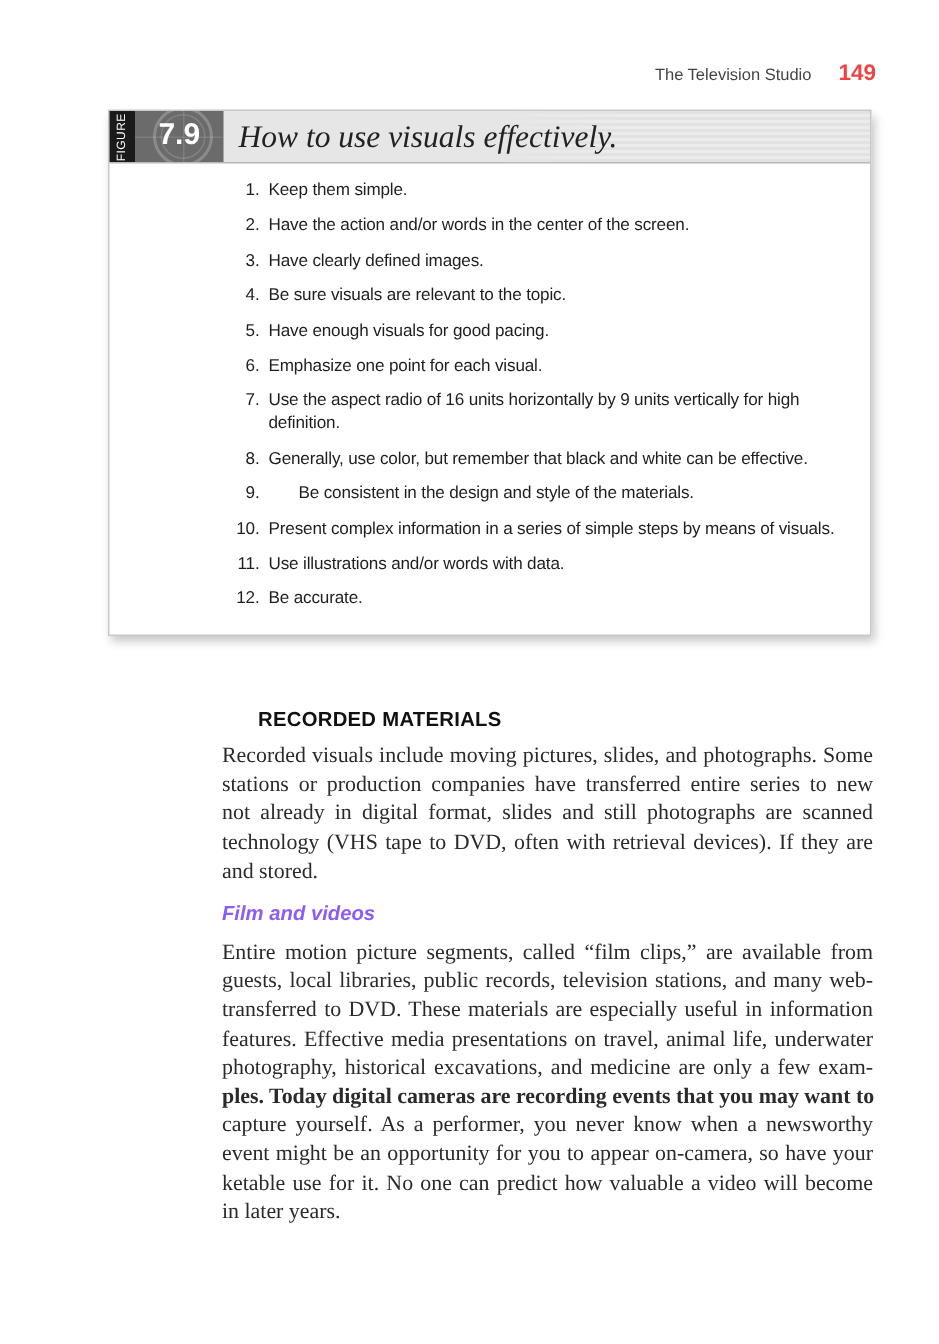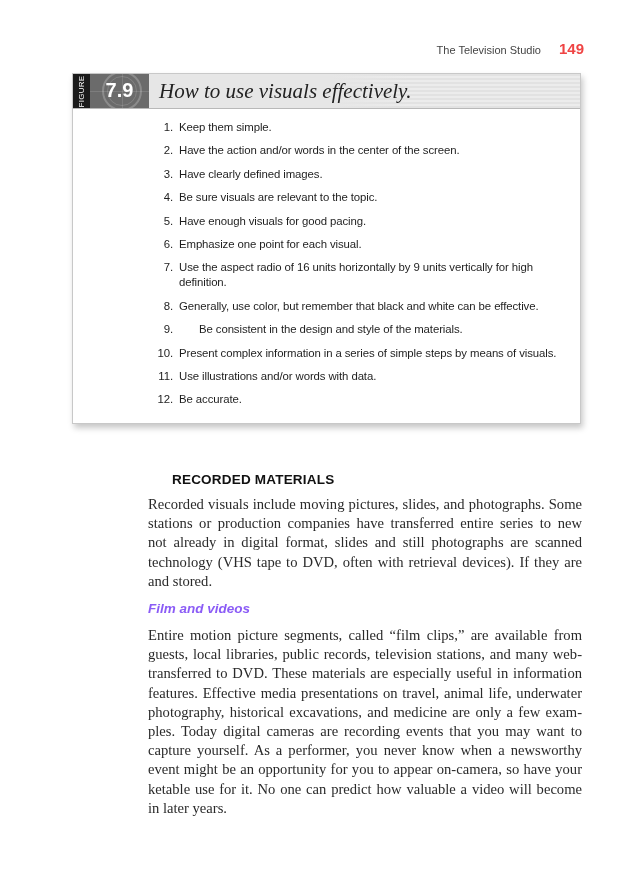--- a/index.html
+++ b/index.html
@@ -175,18 +175,18 @@
 </p>
 
 <div class="subheading">Film and videos</div>
 
 <p class="body-text para-2">
   <span class="line" style="white-space: nowrap;">Entire motion picture segments, called “film clips,” are available from</span>
   <span class="line" style="white-space: nowrap;">guests, local libraries, public records, television stations, and many web-</span>
   <span class="line" style="white-space: nowrap;">transferred to DVD. These materials are especially useful in information</span>
   <span class="line" style="white-space: nowrap;">features. Effective media presentations on travel, animal life, underwater</span>
   <span class="line" style="white-space: nowrap;">photography, historical excavations, and medicine are only a few exam-</span>
-  <span class="line" style="white-space: nowrap;">ples. Today digital cameras are recording events that you may want to</span>
+  <span class="line" style="white-space: nowrap; font-weight: bold;">ples. Today digital cameras are recording events that you may want to</span>
   <span class="line" style="white-space: nowrap;">capture yourself. As a performer, you never know when a newsworthy</span>
   <span class="line" style="white-space: nowrap;">event might be an opportunity for you to appear on-camera, so have your</span>
   <span class="line" style="white-space: nowrap;">ketable use for it. No one can predict how valuable a video will become</span>
   <span class="line last" style="white-space: nowrap;">in later years.</span>
 </p>
 
 </body></html>

